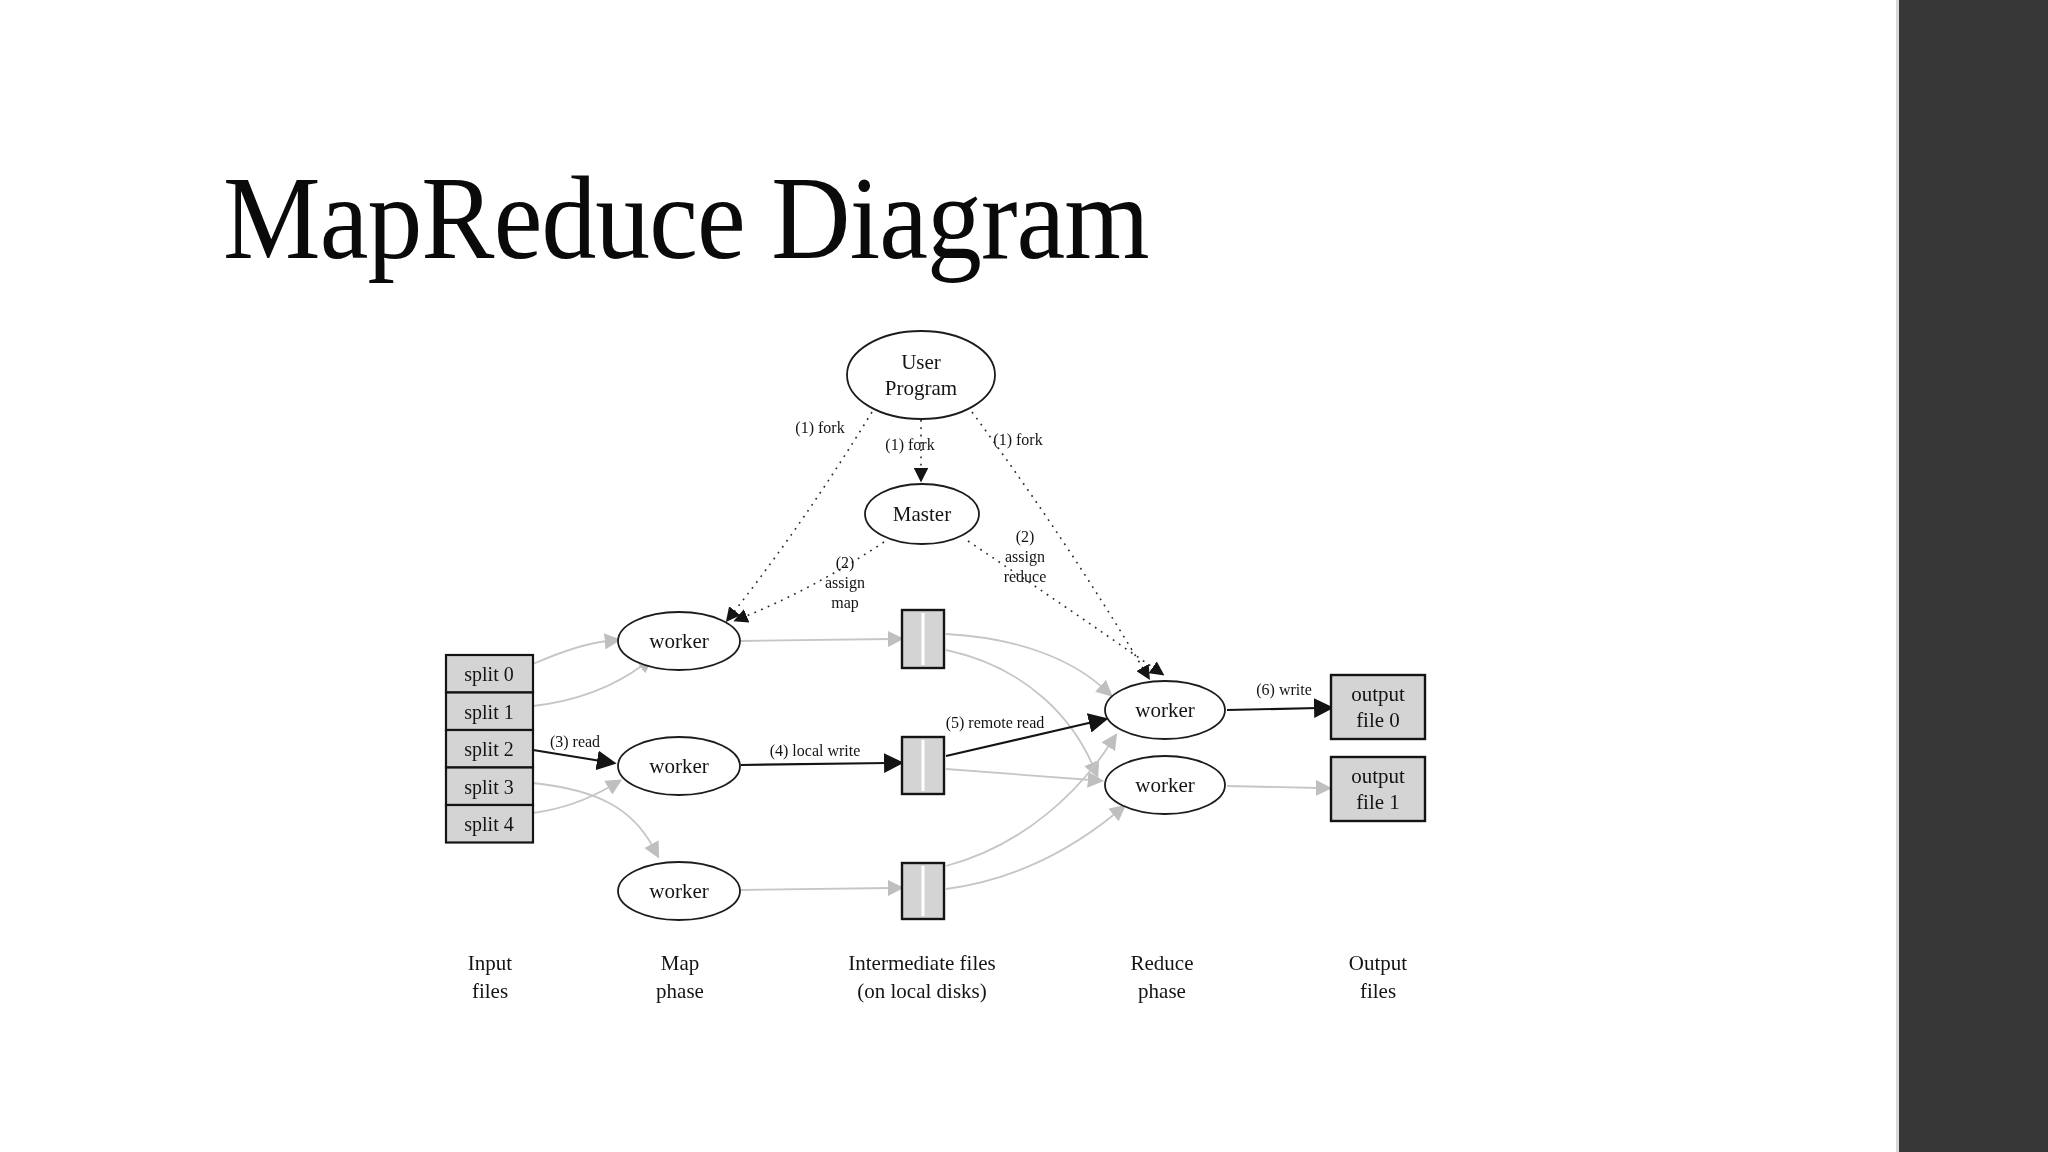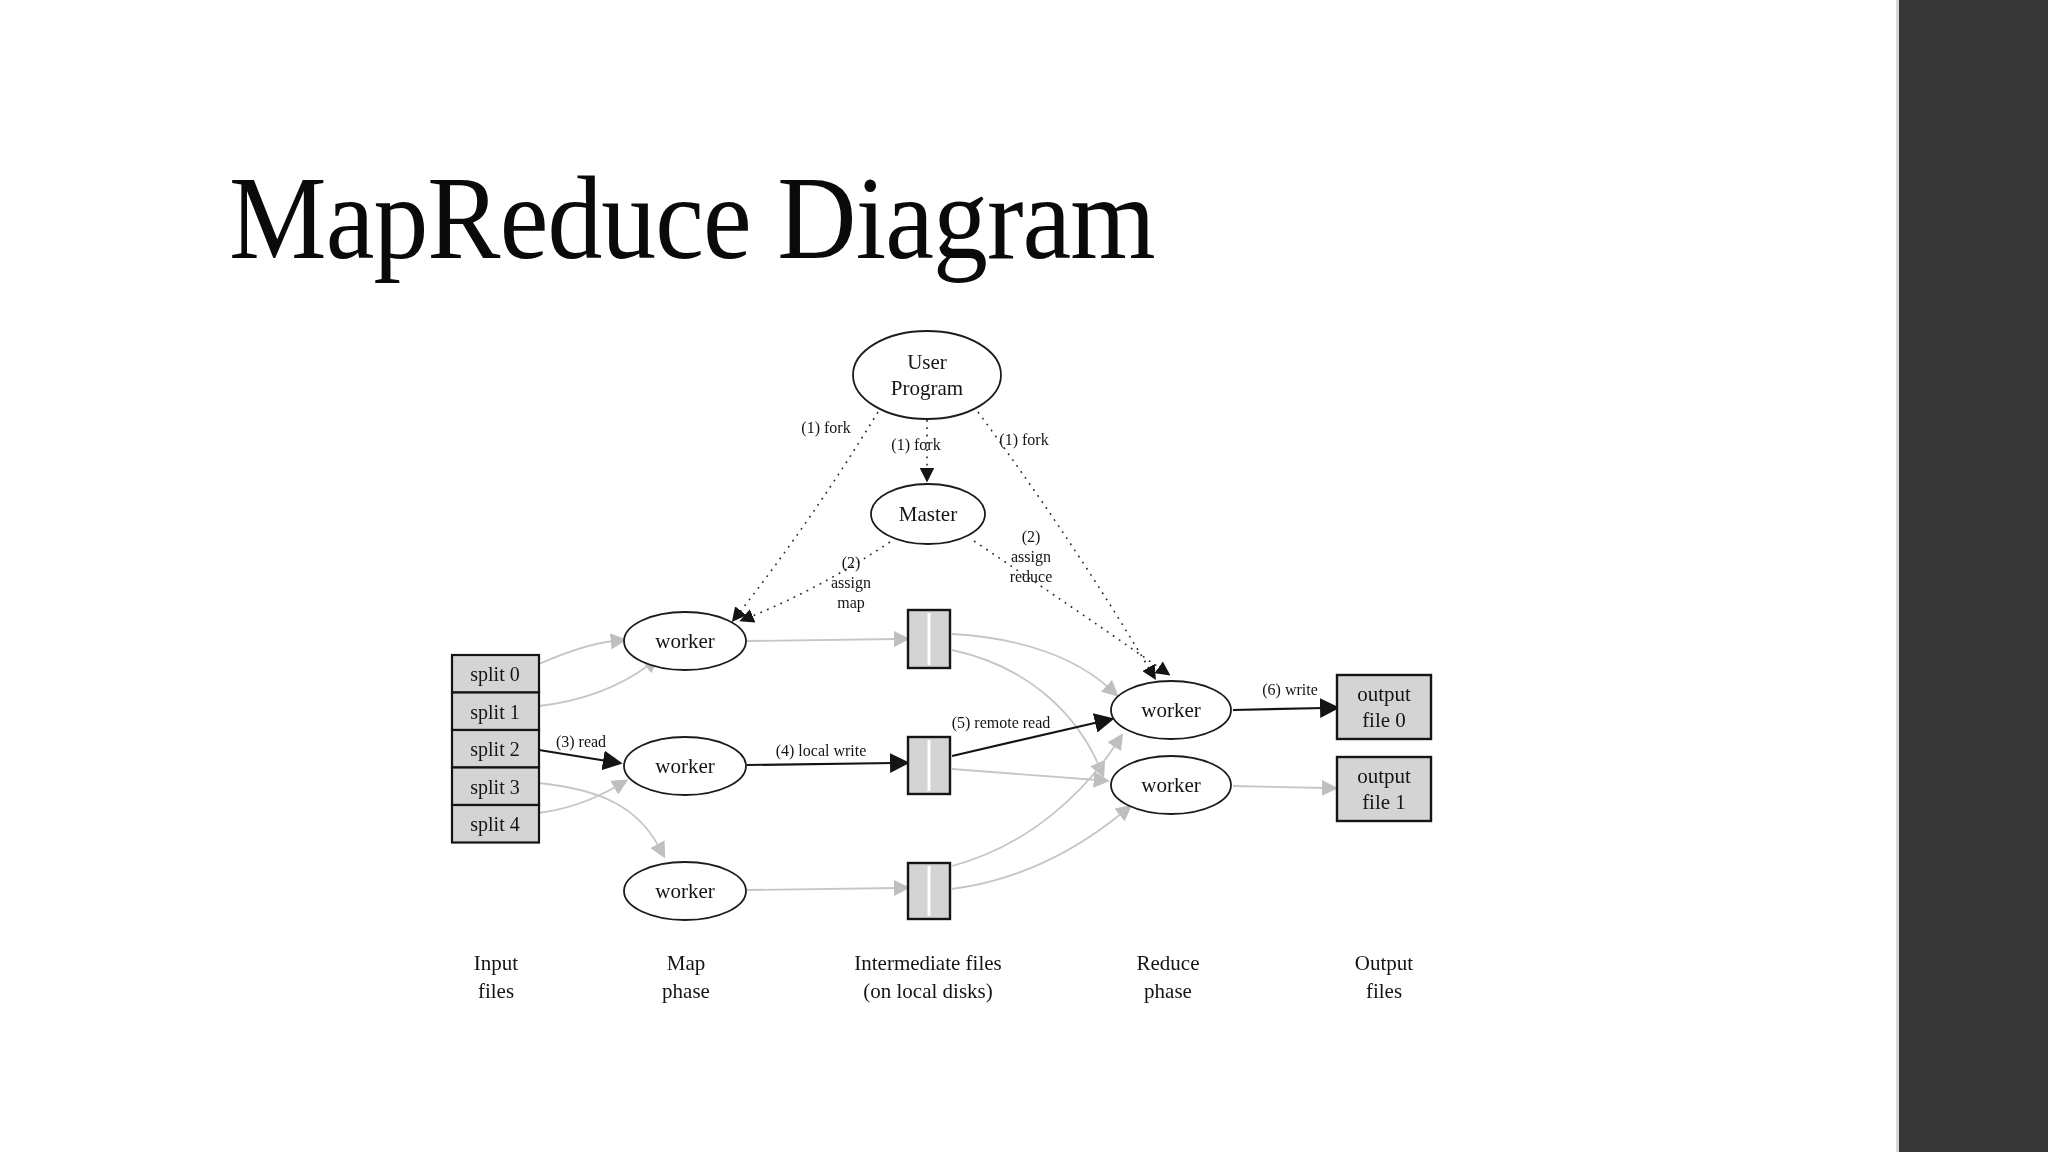--- a/index.html
+++ b/index.html
@@ -7,21 +7,21 @@
     padding: 0;
     width: 2048px;
     height: 1152px;
     background: #ffffff;
     overflow: hidden;
     font-family: "Liberation Serif", serif;
     position: relative;
   }
   .slide {
     position: absolute;
-    left: 6px; top: 0;
+    left: 0; top: 0;
     width: 2008px;
     height: 1152px;
     background: #ffffff;
     border-radius: 20px;
   }
   .side-panel {
     position: absolute;
     right: 0; top: 0;
     width: 152px;
     height: 1152px;

